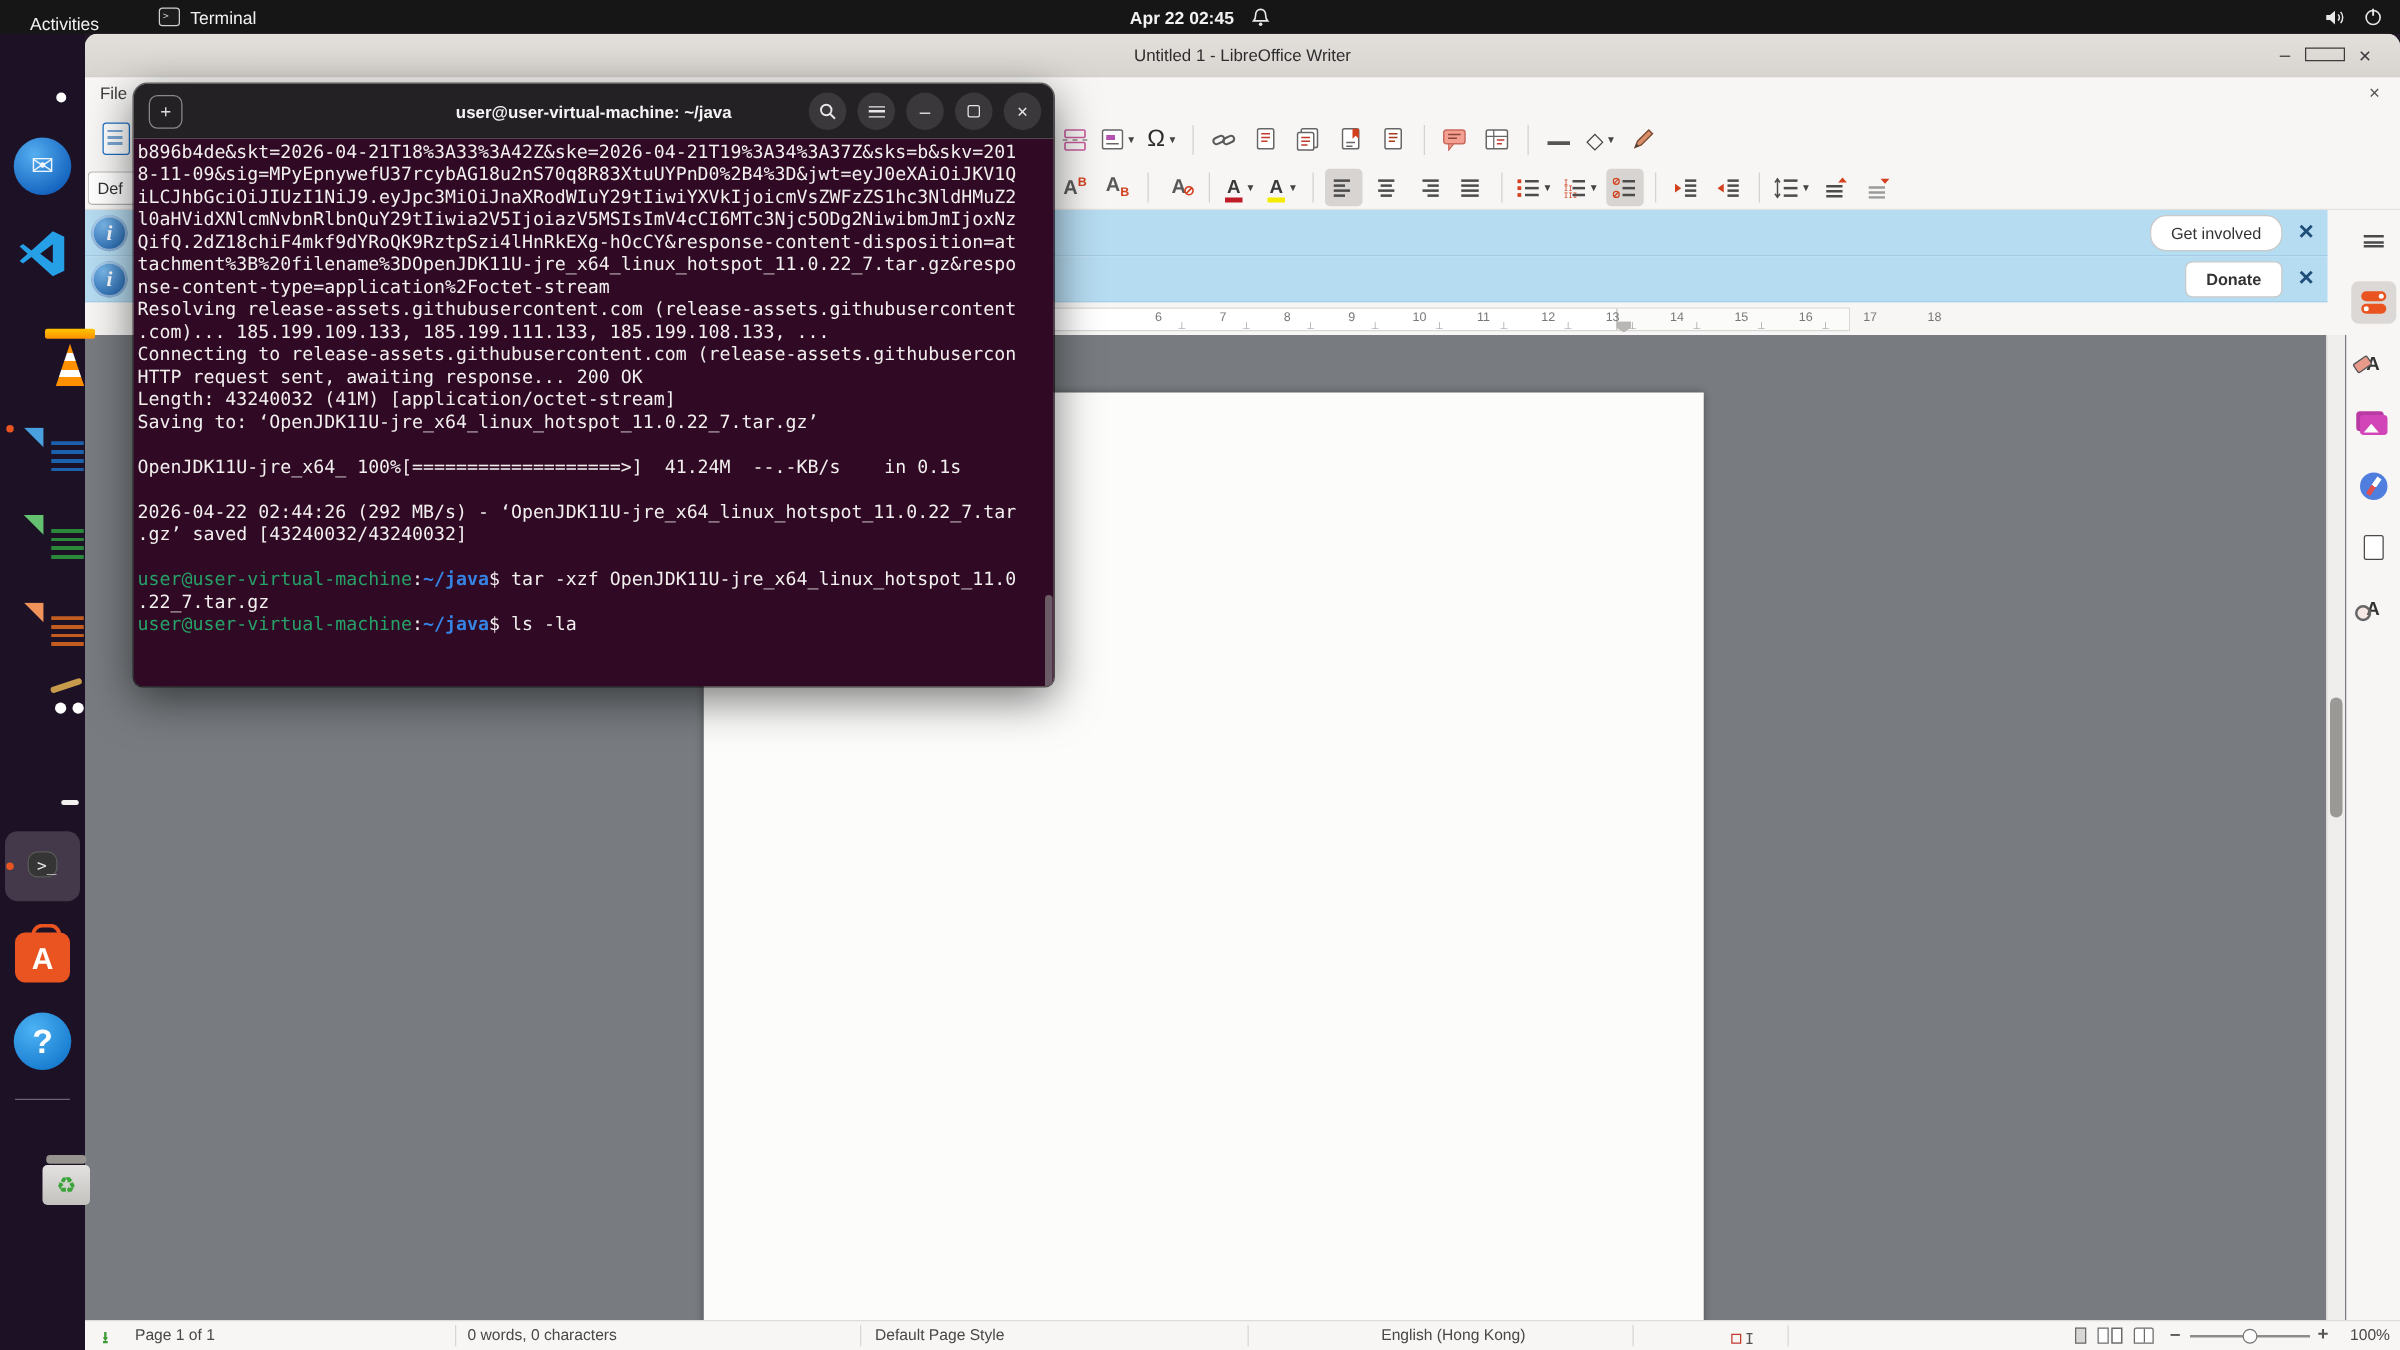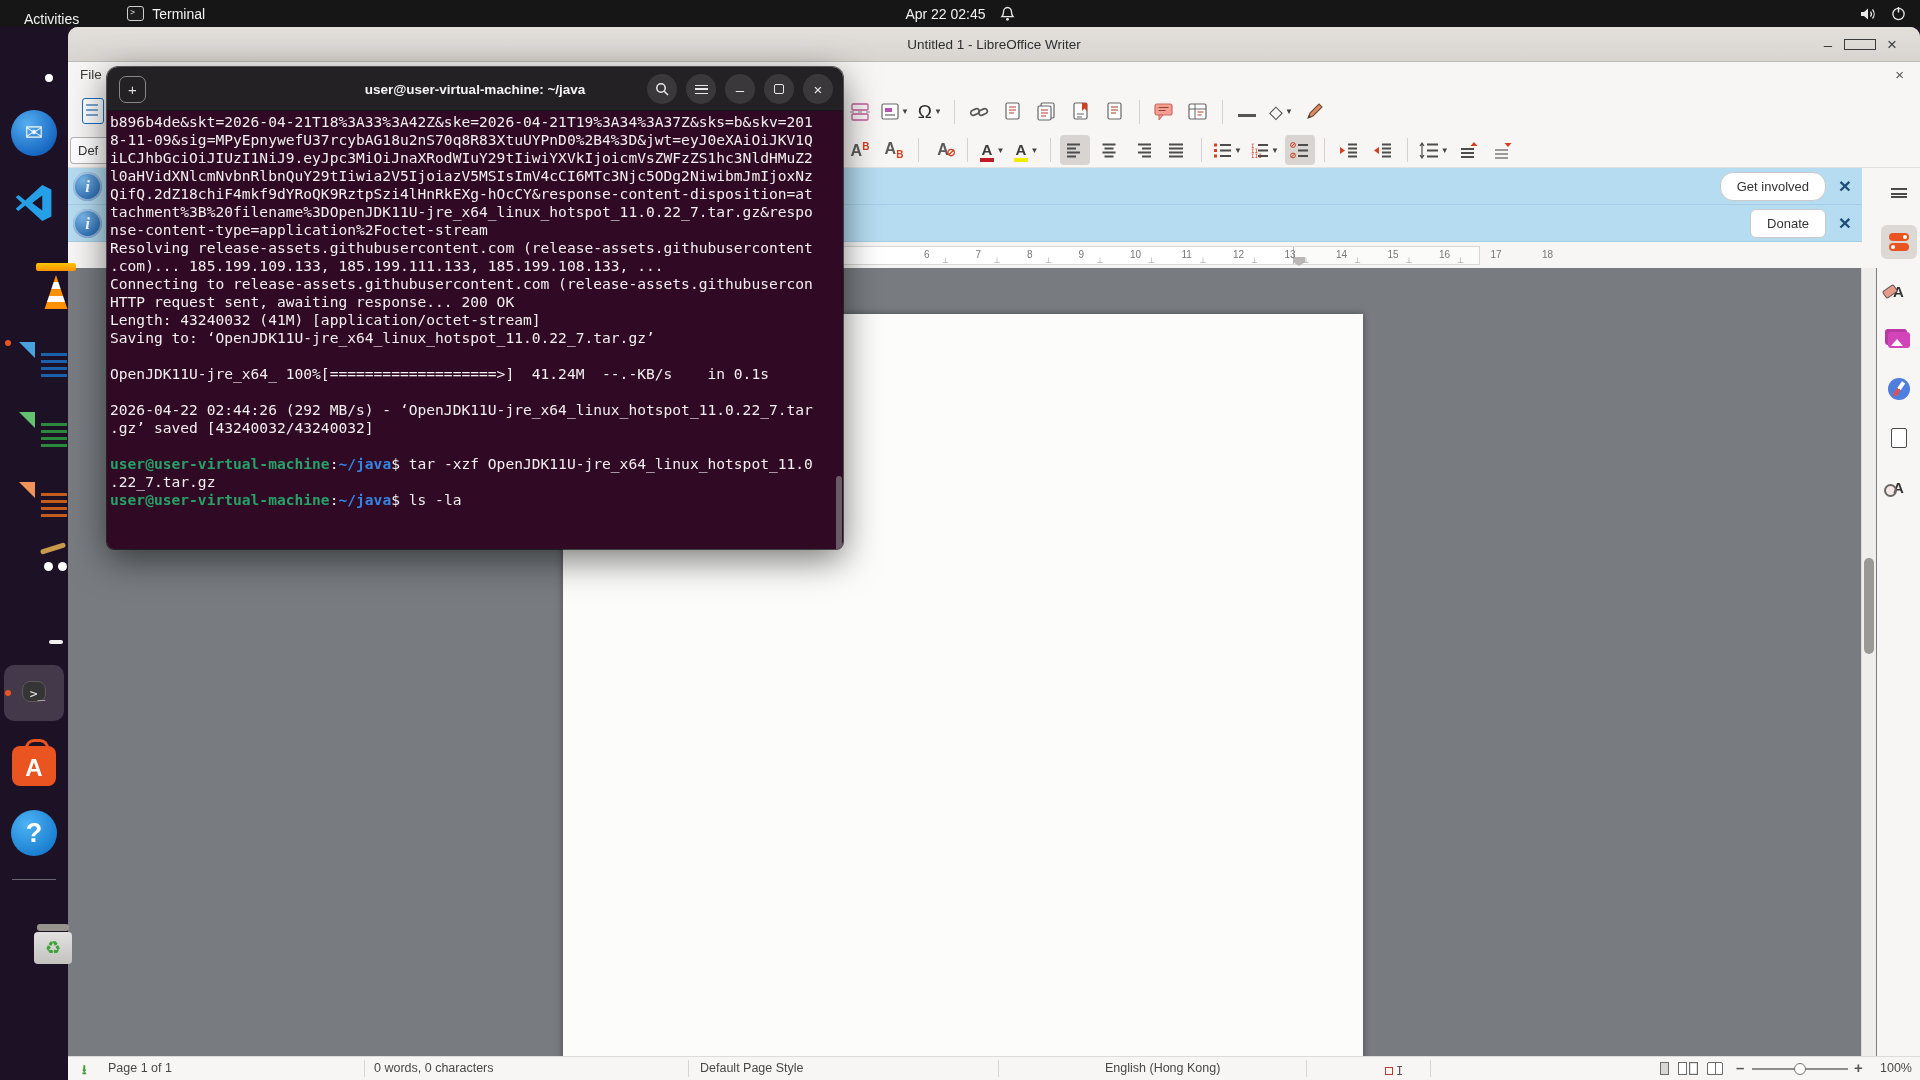--- a/index.html
+++ b/index.html
@@ -6,21 +6,21 @@
   html,body { width:1920px; height:1080px; overflow:hidden; background:#221726; font-family:"Liberation Sans",sans-serif; }
 
   
   #topbar { position:absolute; left:0; top:0; width:1920px; height:27px; background:#161616; color:#f2f2f2; z-index:100; font-size:14px; }
   .tb-left { position:absolute; left:20px; top:0; height:27px; display:flex; align-items:center; gap:44px; }
   .tb-activities { padding:0 4px;margin-top:10px; }
   .tb-app { display:flex; align-items:center; gap:8px; }
   .tb-termicon { width:17px; height:15px; border:1.5px solid #cfcfcf; border-radius:3px; background:#1d1d1d; color:#cfcfcf; font-size:8px; line-height:11px; padding-left:2px; font-family:"DejaVu Sans Mono",monospace; }
   .tb-center { position:absolute; left:0; right:0; top:0; height:27px; display:flex; align-items:center; justify-content:center; gap:14px; pointer-events:none; }
   .tb-center > * { pointer-events:auto; }
-  .tb-clock { font-weight:400; }
+  .tb-clock { font-weight:700; }
   .tb-right { position:absolute; right:14px; top:0; height:27px; display:flex; align-items:center; gap:14px; }
   .tb-svg { display:block; }
 
   
   #dock { position:absolute; left:0; top:27px; width:68px; height:1053px; background:#1d1126f2; z-index:90; display:flex; flex-direction:column; align-items:center; padding-top:8px; }
   .dock-item { width:60px; height:56px; margin-bottom:14px; display:flex; align-items:center; justify-content:center; position:relative; border-radius:10px; flex:0 0 auto; }
   .dock-item.focused { background:rgba(255,255,255,.17); }
   .dock-item.running::before { content:''; position:absolute; left:1px; top:50%; margin-top:-3px; width:6px; height:6px; border-radius:50%; background:#e95420; }
   .dock-divider { width:44px; height:1px; background:rgba(255,255,255,.35); margin:4px 0 16px; flex:0 0 auto; }
   .dock-spacer { flex:1 1 auto; }
@@ -139,21 +139,21 @@
   .t-header { position:absolute; left:0; top:0; right:0; height:44px; background:#242124; border-radius:11px 11px 0 0; border-bottom:1px solid #161416; }
   .t-newtab { position:absolute; left:12px; top:9px; width:27px; height:27px; border:1.5px solid #888; border-radius:7px; color:#ddd; font-size:15px; display:flex; align-items:center; justify-content:center; }
   .t-title { position:absolute; left:0; right:0; top:0; height:44px; display:flex; align-items:center; justify-content:center; color:#f5f5f5; font-size:13.5px; font-weight:bold; }
   .t-btns { position:absolute; right:10px; top:7px; display:flex; gap:9px; }
   .t-circle { width:30px; height:30px; border-radius:50%; background:#3b383b; color:#e8e8e8; display:flex; align-items:center; justify-content:center; }
   .t-menu { width:13px; height:9px; border-top:1.5px solid #e8e8e8; border-bottom:1.5px solid #e8e8e8; position:relative; }
   .t-menu::after { content:''; position:absolute; left:0; right:0; top:2.5px; height:1.5px; background:#e8e8e8; }
   .t-max { width:10px; height:10px; border:1.5px solid #e8e8e8; border-radius:2px; }
   .t-body { position:absolute; left:0; top:44px; right:0; bottom:0; background:#300a24; border-radius:0 0 7px 7px; padding:2px 0 0 3px; overflow:hidden; }
   .term-line { white-space:pre; height:18px; font-family:"DejaVu Sans Mono",monospace; font-size:14.6px; line-height:18px; color:#f2efef; letter-spacing:0; }
-  .tp-user { color:#26a269; font-weight:bold; }
+  .tp-user { color:#26a269; font-weight:normal; }
   .tp-path { color:#3584e4; font-weight:bold; }
   .t-scroll { position:absolute; right:1px; top:365px; width:6px; height:112px; background:#6b5b66; border-radius:3px; }
 
   svg { display:block; }
 </style>
 </head>
 <body>
 
 <div id="topbar">
   <div class="tb-left">
@@ -554,21 +554,21 @@
       </div>
   </div>
 
   <div class="infobar ib1">
     <div class="ib-info">i</div>
     <div class="ib-btn" style="right:36px;border-radius:13px;">Get involved</div>
     <div class="ib-close" style="right:4px;">×</div>
   </div>
   <div class="infobar ib2">
     <div class="ib-info">i</div>
-    <div class="ib-btn" style="right:36px;">Donate</div>
+    <div class="ib-btn" style="right:36px;font-weight:bold;">Donate</div>
     <div class="ib-close" style="right:4px;">×</div>
   </div>
 
   <div class="w-rulerzone">
     <div class="ruler" id="ruler">
       <div class="ruler-margin"></div>
       <div class="ruler-ind"></div>
     <span class="ruler-num" style="left: 360px;">6</span>
         <span class="ruler-tab" style="left: 378px;">⊥</span>
         <span class="ruler-num" style="left: 411.5px;">7</span>

